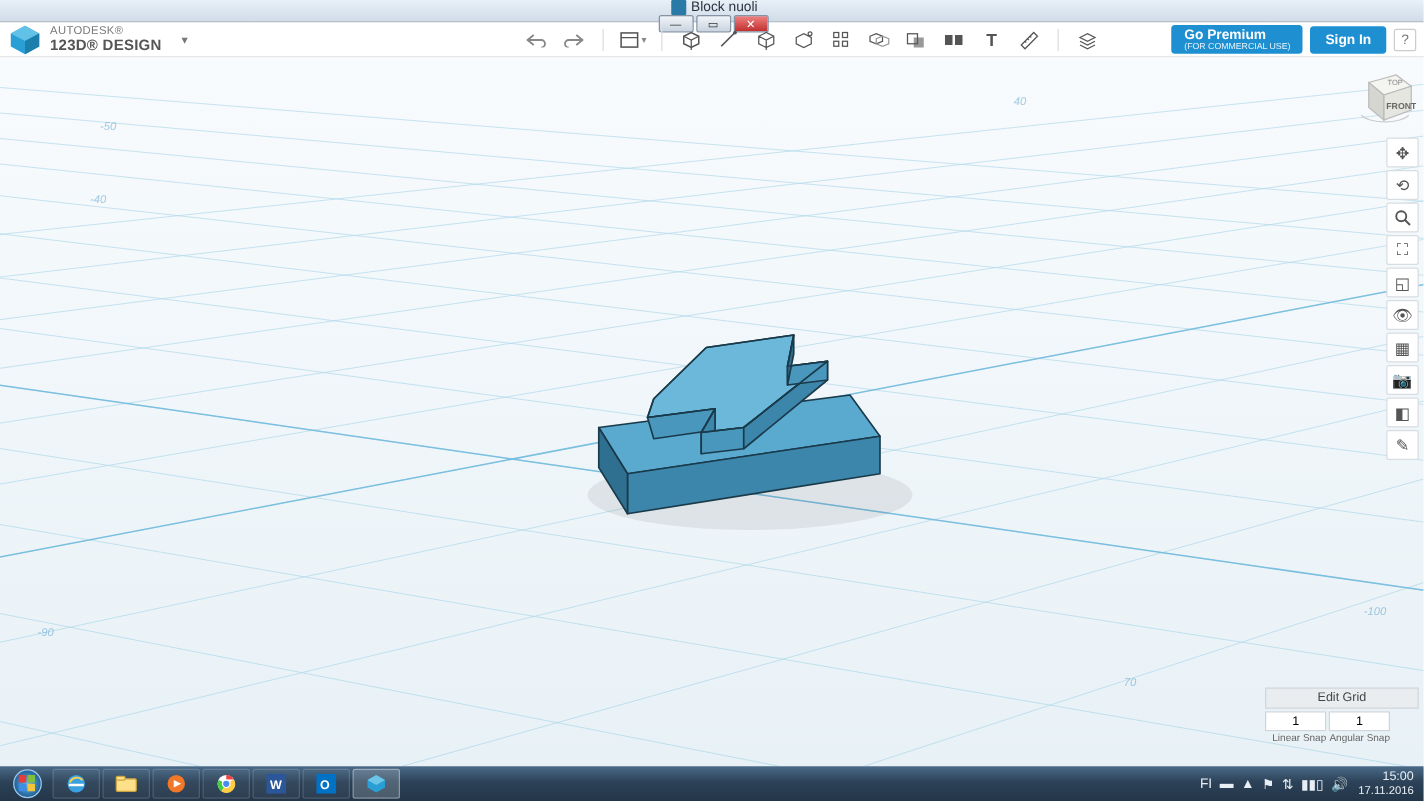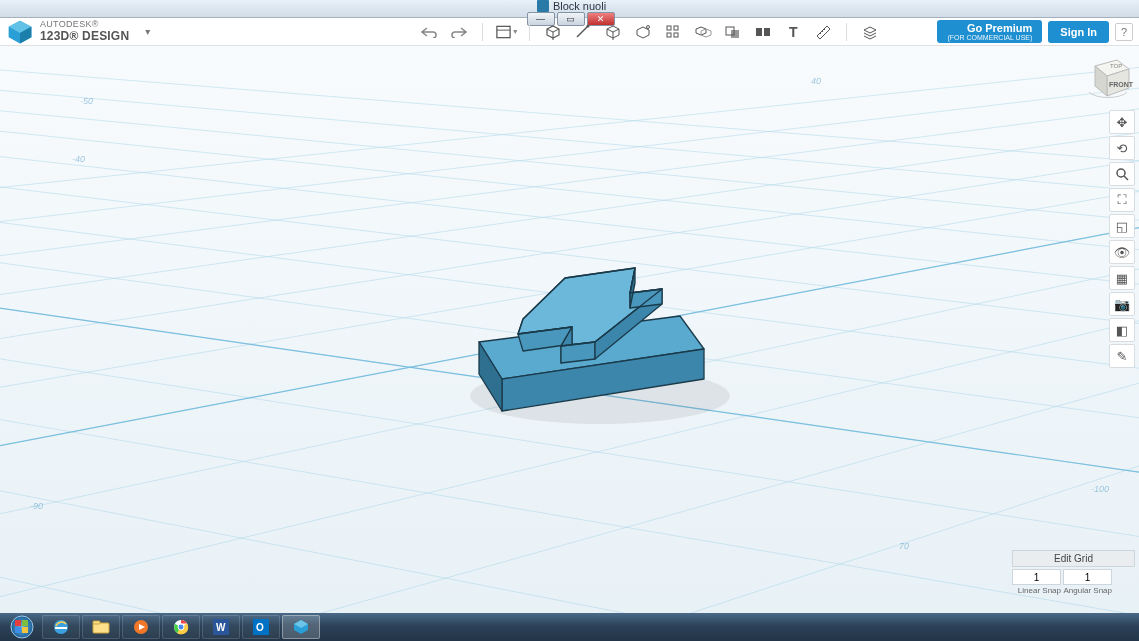--- a/index.html
+++ b/index.html
@@ -19,21 +19,21 @@
   .apptoolbar .logo .logoicon { width:28px; height:28px; display:flex; align-items:center; justify-content:center;}
   .apptoolbar .brand { line-height:1.05; }
   .apptoolbar .brand .l1 { font-size:9px; color:#777; letter-spacing:.3px;}
   .apptoolbar .brand .l2 { font-size:12px; font-weight:600; color:#555; letter-spacing:.2px;}
   .apptoolbar .chev { margin-left:10px; font-size:10px; color:#777; cursor:pointer; }
   .apptoolbar .mid { flex:1; display:flex; align-items:center; justify-content:flex-start; gap:4px; padding-left:250px;}
   .tbgroup { display:flex; align-items:center; gap:8px; }
   .tbbtn { width:22px; height:22px; display:flex; align-items:center; justify-content:center; color:#555; cursor:pointer; border-radius:2px; }
   .tbsep { width:1px; height:18px; background:#ddd; margin:0 8px; }
   .apptoolbar .right { display:flex; align-items:center; gap:6px; }
-  .gopremium { background:#1e90d2; color:#fff; padding:2px 10px; border-radius:3px; text-align:right; line-height:1.1; cursor:pointer;margin-left:12px; }
+  .gopremium { background:#1e90d2; color:#fff; padding:2px 10px; border-radius:3px; text-align:left; line-height:1.1; cursor:pointer;margin-left:12px; }
   .gopremium .l1 { font-size:11px; font-weight:600; }
   .gopremium .l2 { font-size:7px; opacity:.9; }
   .signin { background:#1e90d2; color:#fff; padding:5px 12px; font-size:11px; font-weight:600; border-radius:3px; cursor:pointer; }
   .helpbtn { width:18px; height:18px; border:1px solid #ccc; border-radius:2px; display:flex; align-items:center; justify-content:center; color:#777; font-size:11px; cursor:pointer; }
 
   
   .canvas { position:absolute; top:46px; left:0; right:0; bottom:28px; background: linear-gradient(to bottom, #f8fbfd 0%, #eef5f9 60%, #e8f1f6 100%); overflow:hidden; }
   .canvas svg.scene { position:absolute; inset:0; width:100%; height:100%; }
 
   
@@ -373,13 +373,28 @@
           <text x="3" y="12" font-size="10" fill="#fff" font-weight="bold">O</text>
         </svg>
       </div>
     <div class="tb-item active">
         <svg width="16" height="16" viewBox="0 0 16 16">
           <polygon points="8,1 15,5 15,11 8,15 1,11 1,5" fill="#2a9fd6"></polygon>
           <polygon points="8,1 15,5 8,9 1,5" fill="#6cc4e8"></polygon>
         </svg>
       </div>
   </div>
+  <div class="right">
+    <div class="tray">
+      <span class="ic">FI</span>
+      <span class="ic">▬</span>
+      <span class="ic">▲</span>
+      <span class="ic">⚑</span>
+      <span class="ic">⇅</span>
+      <span class="ic">▮▮▯</span>
+      <span class="ic">🔊</span>
+    </div>
+    <div class="clock">
+      <div class="t">15:00</div>
+      <div class="d">17.11.2016</div>
+    </div>
+  </div>
 </div>
 
 </body></html>

